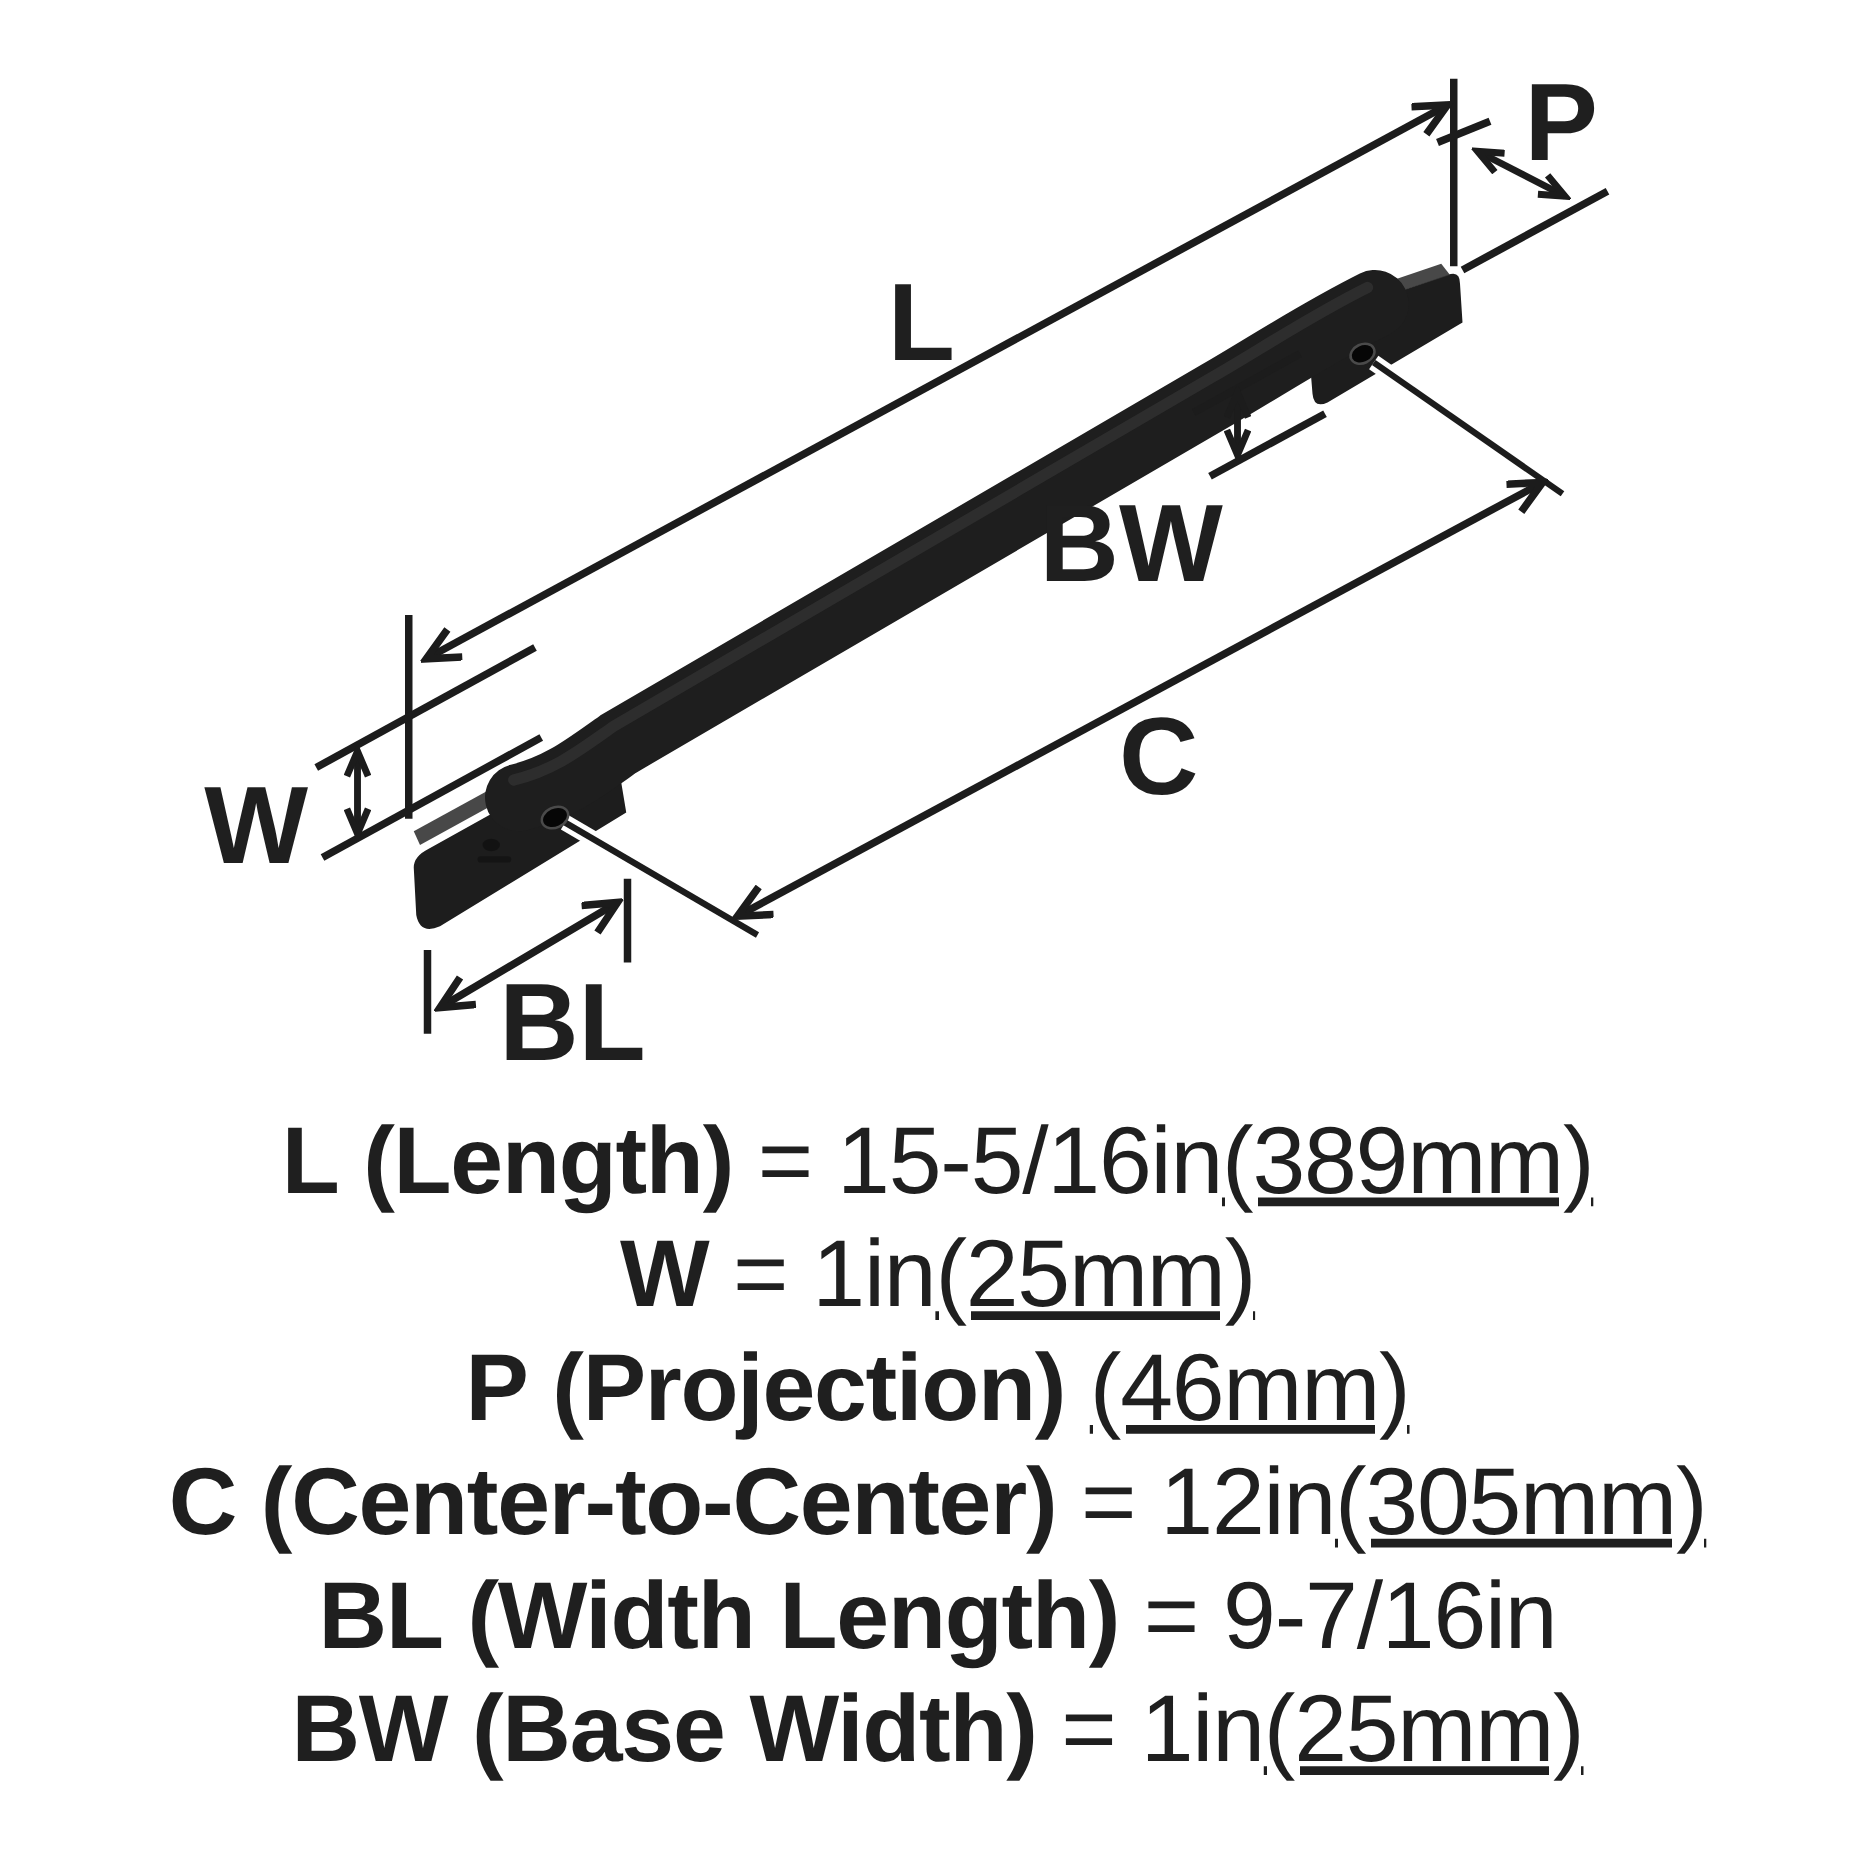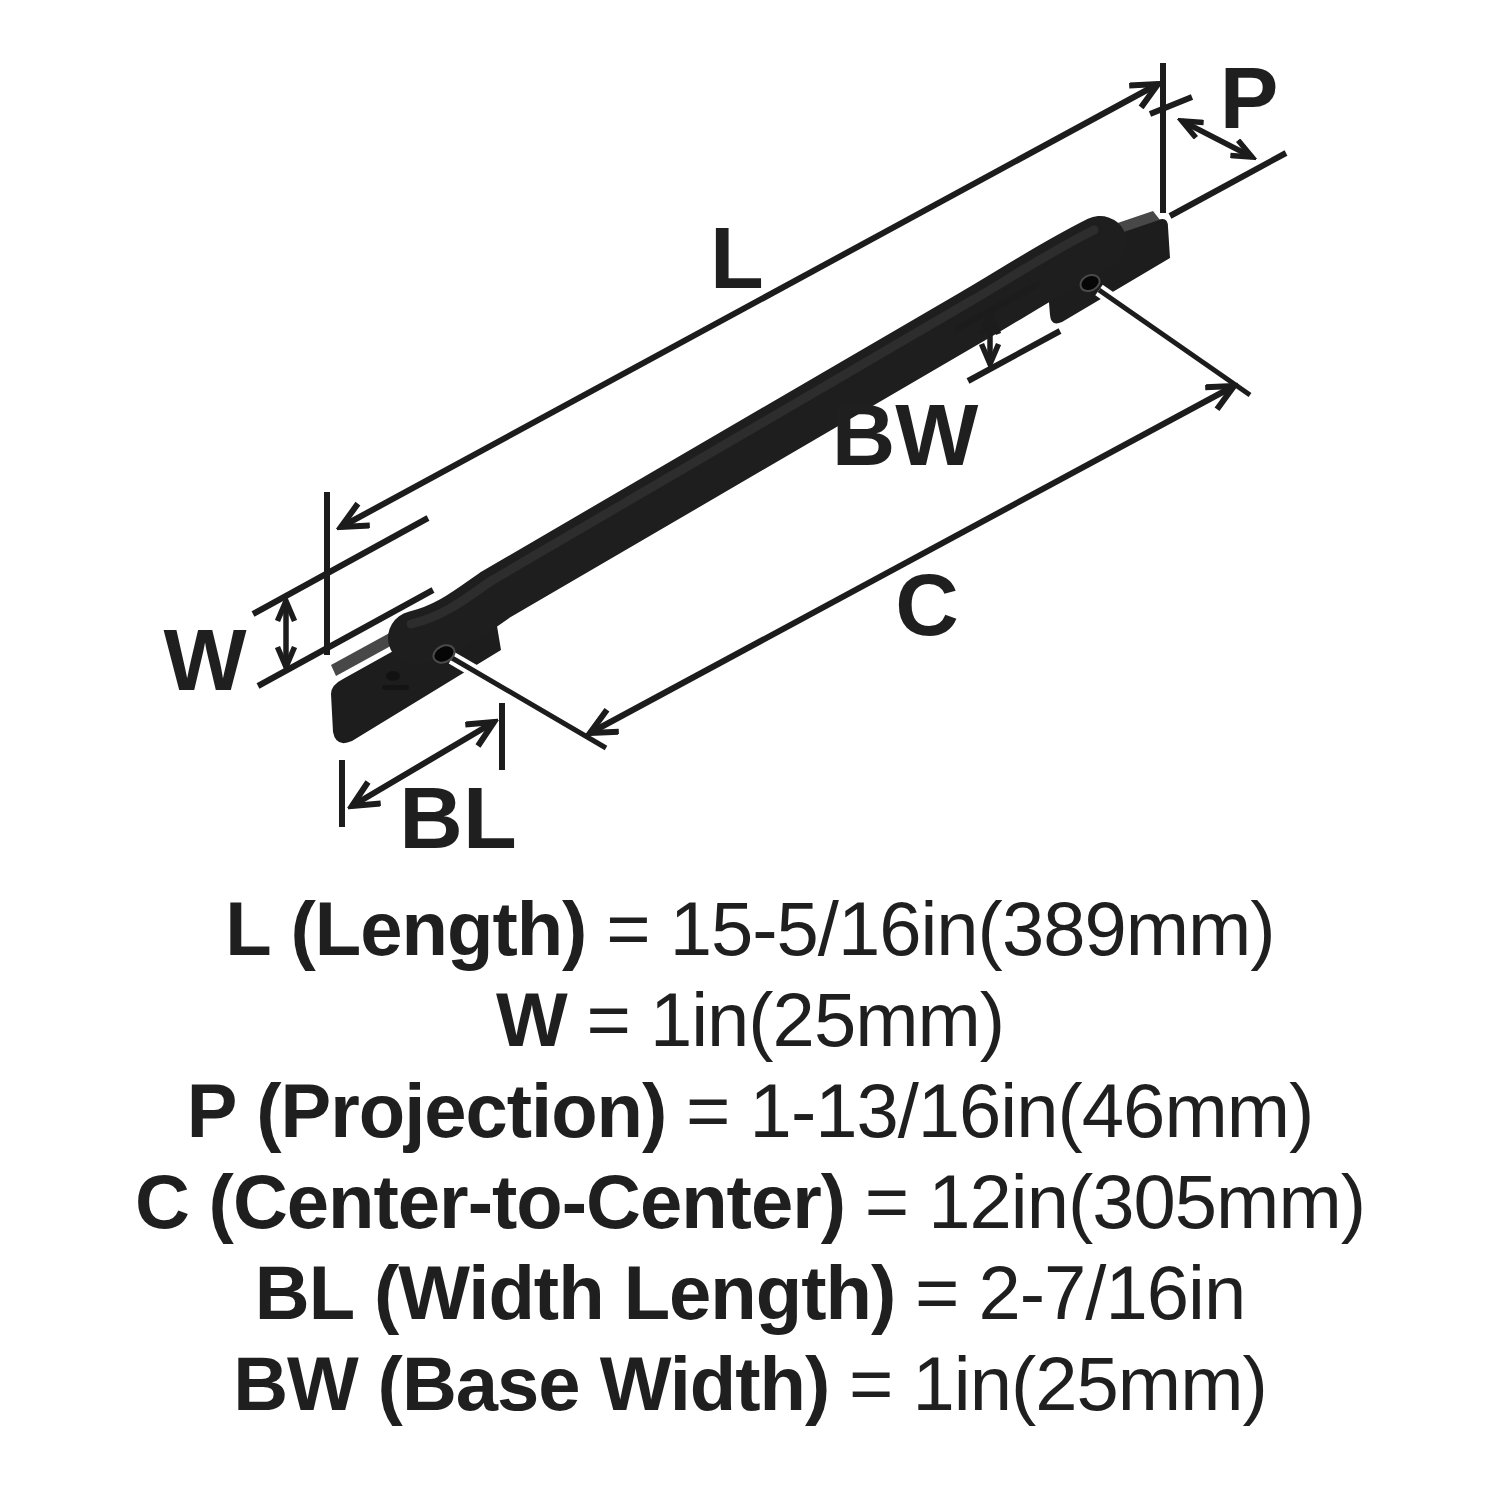--- a/index.html
+++ b/index.html
@@ -16,21 +16,21 @@
     position:absolute;top:883px;left:0;width:1500px;
   }
   .spec-line{
     display:flex;justify-content:center;align-items:baseline;
     height:91px;line-height:91px;font-size:76px;letter-spacing:-1px;
     white-space:pre;color:#1f1f1f;
   }
   .spec-line .sym{font-weight:700;margin-right:.26em;}
   .spec-line .nm{font-weight:700;margin-right:.26em;}
   .spec-line .val{font-weight:400;}
-  .spec-line .metric{font-weight:400;}
+  .spec-line .metric{font-weight:400;text-decoration:underline;}
 </style>
 </head>
 <body>
 
 <div class="diagram-wrap">
 <svg width="1500" height="880" viewBox="0 0 1500 880">
   <defs>
     <marker id="ah" markerUnits="userSpaceOnUse" markerWidth="34" markerHeight="30" refX="29" refY="14.5" orient="auto-start-reverse">
       <path d="M3 2 L29 14.5 L3 27" fill="none" stroke="#1c1c1c" stroke-width="6"></path>
     </marker>
@@ -114,33 +114,32 @@
     <span class="metric">(389mm)</span>
   </div>
   <div class="spec-line">
     <span class="sym">W</span>
     <span class="val">= 1in</span>
     <span class="metric">(25mm)</span>
   </div>
   <div class="spec-line">
     <span class="sym">P</span>
     <span class="nm">(Projection)</span>
-    <span class="val">= 1-13/16in</span>
     <span class="metric">(46mm)</span>
   </div>
   <div class="spec-line">
     <span class="sym">C</span>
     <span class="nm">(Center-to-Center)</span>
     <span class="val">= 12in</span>
     <span class="metric">(305mm)</span>
   </div>
   <div class="spec-line">
     <span class="sym">BL</span>
     <span class="nm">(Width Length)</span>
-    <span class="val">= 2-7/16in</span>
+    <span class="val">= 9-7/16in</span>
   </div>
   <div class="spec-line">
     <span class="sym">BW</span>
     <span class="nm">(Base Width)</span>
     <span class="val">= 1in</span>
     <span class="metric">(25mm)</span>
   </div>
 </div>
 
 </body></html>

